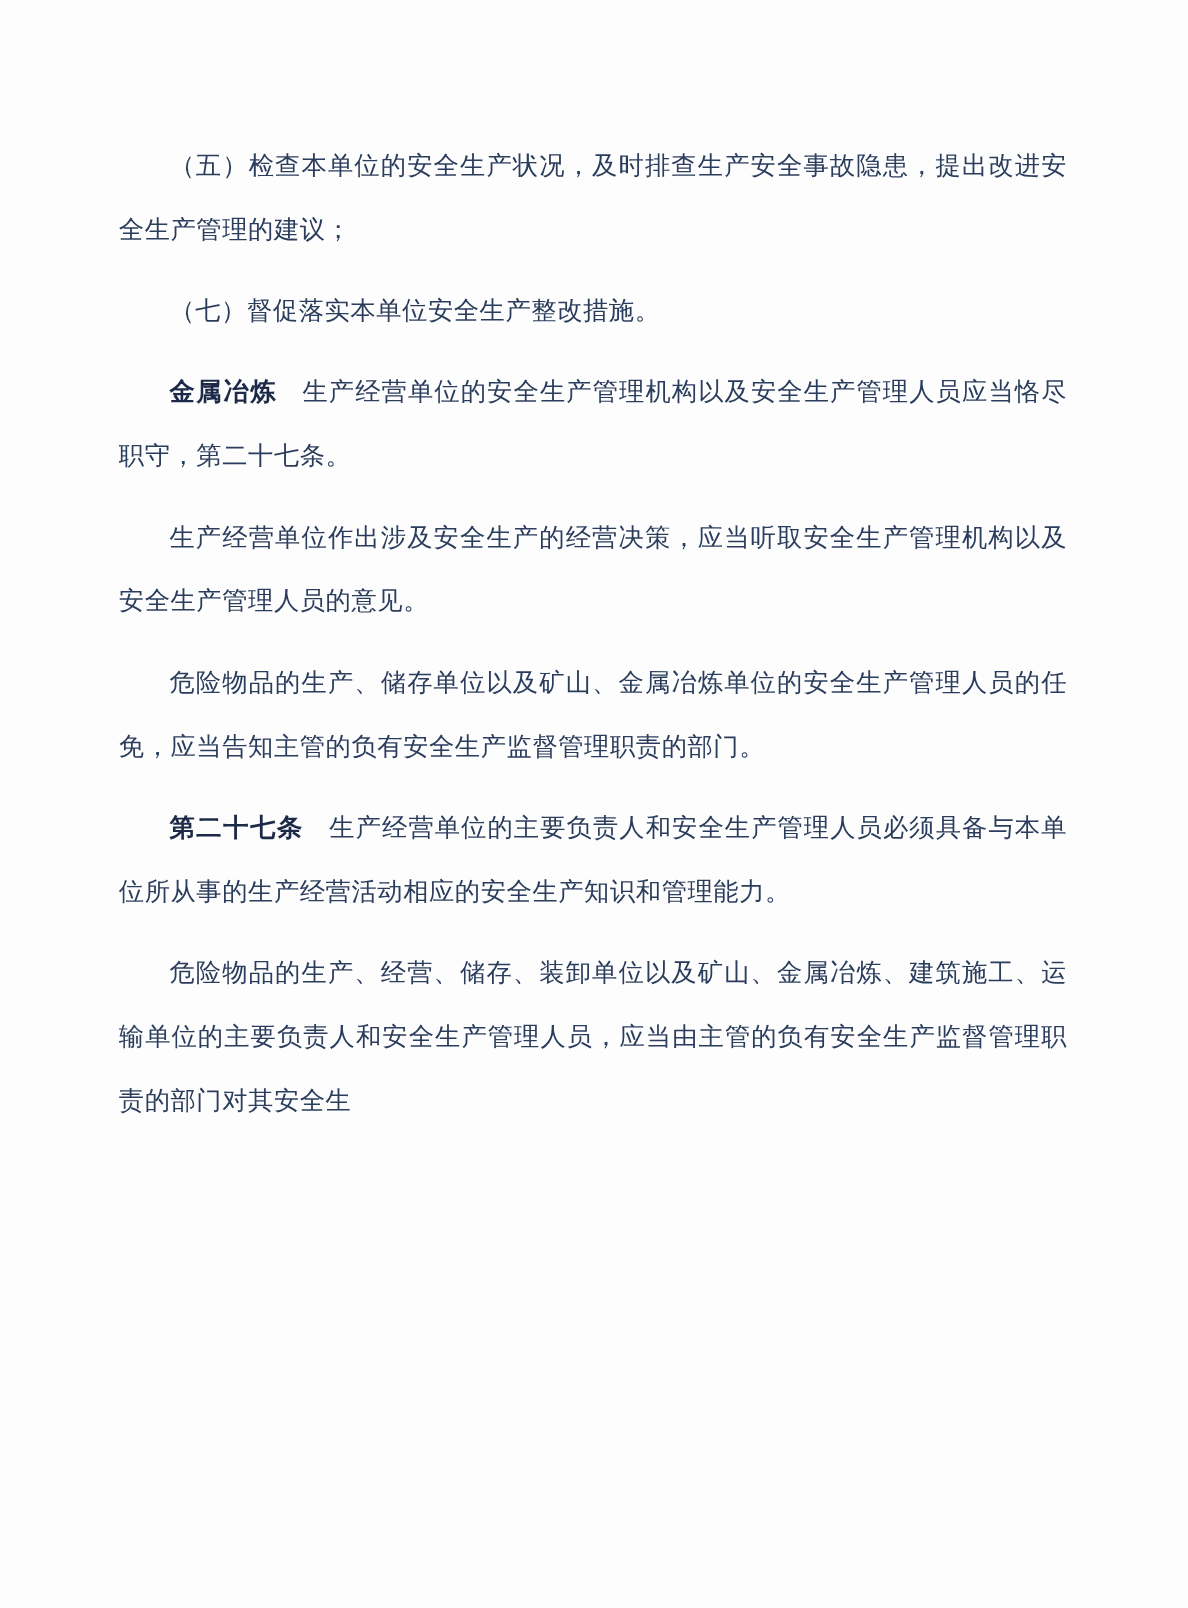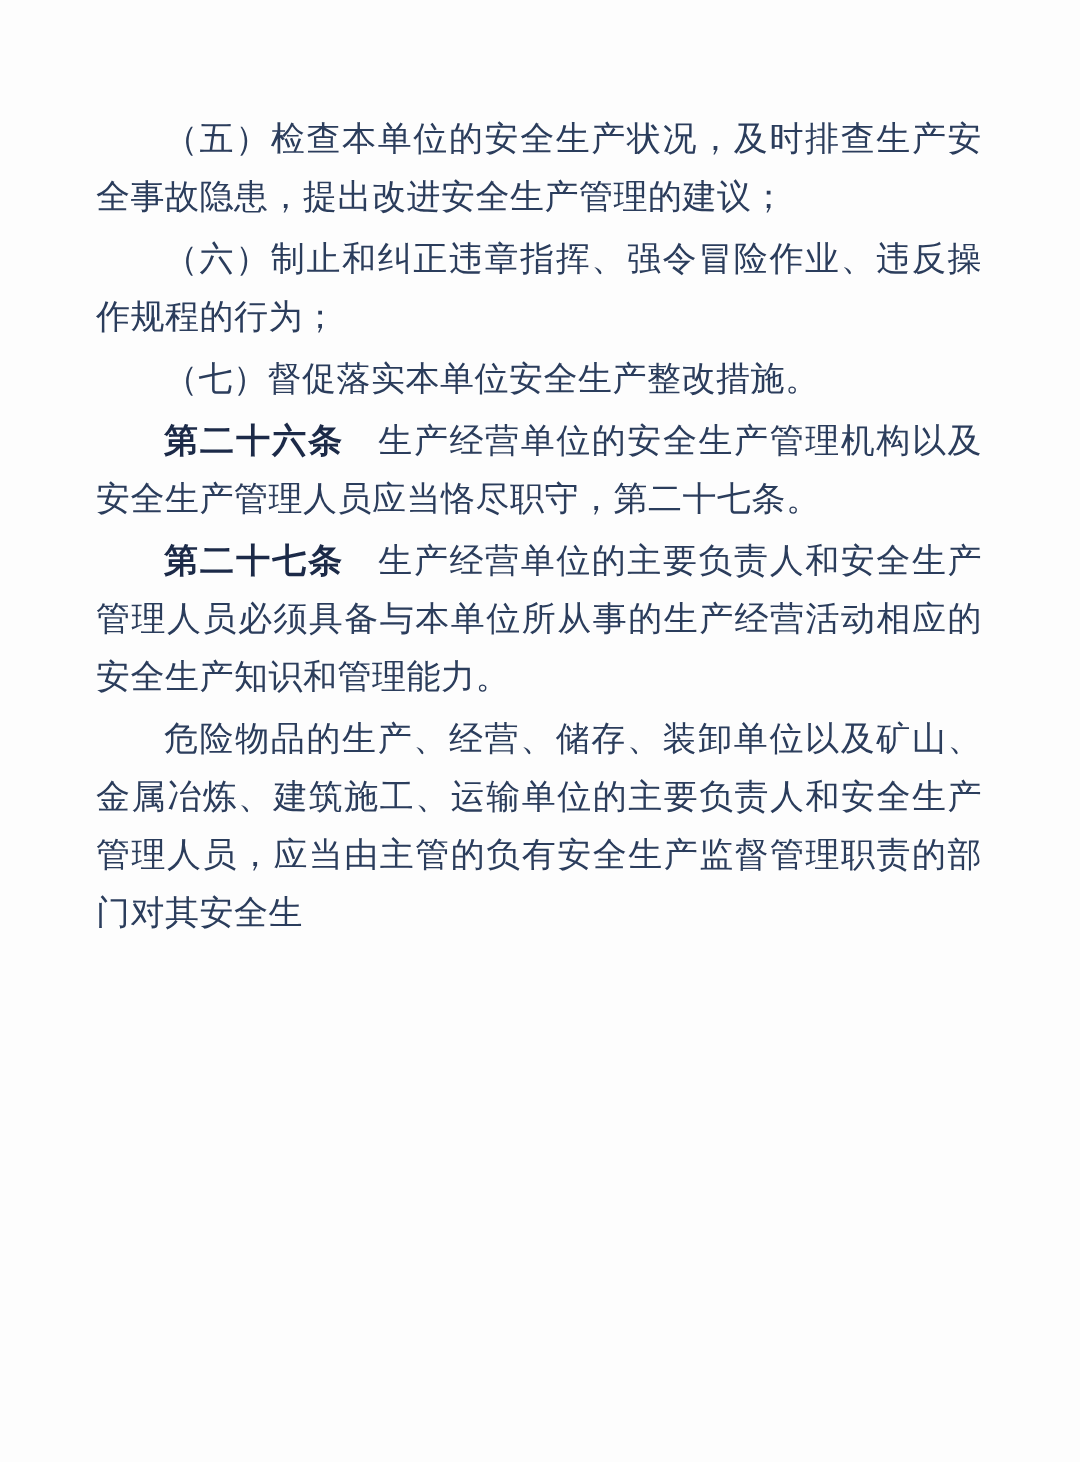--- a/index.html
+++ b/index.html
@@ -11,24 +11,24 @@
     position: relative;
     width: 1080px;
     height: 1462px;
     background: #fdfdfd;
     overflow: hidden;
     box-sizing: border-box;
     padding: 106px 94px 0 92px;
     font-family: "Liberation Serif", "DejaVu Serif", serif;
   }
   .doc-body p.para {
-    margin: 4px;
+    margin: 16px;
     padding: 0;
     text-indent: 2em;
-    font-size: 34px;
+    font-size: 23px;
     line-height: 58px;
     color: #2b3d5c;
     text-align: justify;
     text-justify: inter-ideograph;
     letter-spacing: 0.5px;
   }
   .doc-body p.para .lead {
     font-weight: 700;
     color: #1c2a48;
     margin-right: 1em;
@@ -36,28 +36,29 @@
   }
 </style>
 </head>
 <body>
 
 <div class="page">
   <div class="doc-body">
 
     <p class="para"><span>（五）检查本单位的安全生产状况，及时排查生产安全事故隐患，提出改进安全生产管理的建议；</span></p>
 
-    <p class="para"><span>（六）制止和纠正违章指挥、强令冒险作业、违反操作规程的行为；</span></p>
 
     <p class="para"><span>（七）督促落实本单位安全生产整改措施。</span></p>
 
 
-    <p class="para"><span class="lead">第二十六条</span><span>生产经营单位的安全生产管理机构以及安全生产管理人员应当恪尽职守，第二十七条。</span></p>
+    <p class="para"><span class="lead">金属冶炼</span><span>生产经营单位的安全生产管理机构以及安全生产管理人员应当恪尽职守，第二十七条。</span></p>
+
+    <p class="para"><span>生产经营单位作出涉及安全生产的经营决策，应当听取安全生产管理机构以及安全生产管理人员的意见。</span></p>
 
 
-
+    <p class="para"><span>危险物品的生产、储存单位以及矿山、金属冶炼单位的安全生产管理人员的任免，应当告知主管的负有安全生产监督管理职责的部门。</span></p>
 
     <p class="para"><span class="lead">第二十七条</span><span>生产经营单位的主要负责人和安全生产管理人员必须具备与本单位所从事的生产经营活动相应的安全生产知识和管理能力。</span></p>
 
     <p class="para"><span>危险物品的生产、经营、储存、装卸单位以及矿山、金属冶炼、建筑施工、运输单位的主要负责人和安全生产管理人员，应当由主管的负有安全生产监督管理职责的部门对其安全生</span></p>
 
   </div>
 </div>
 
 </body></html>

